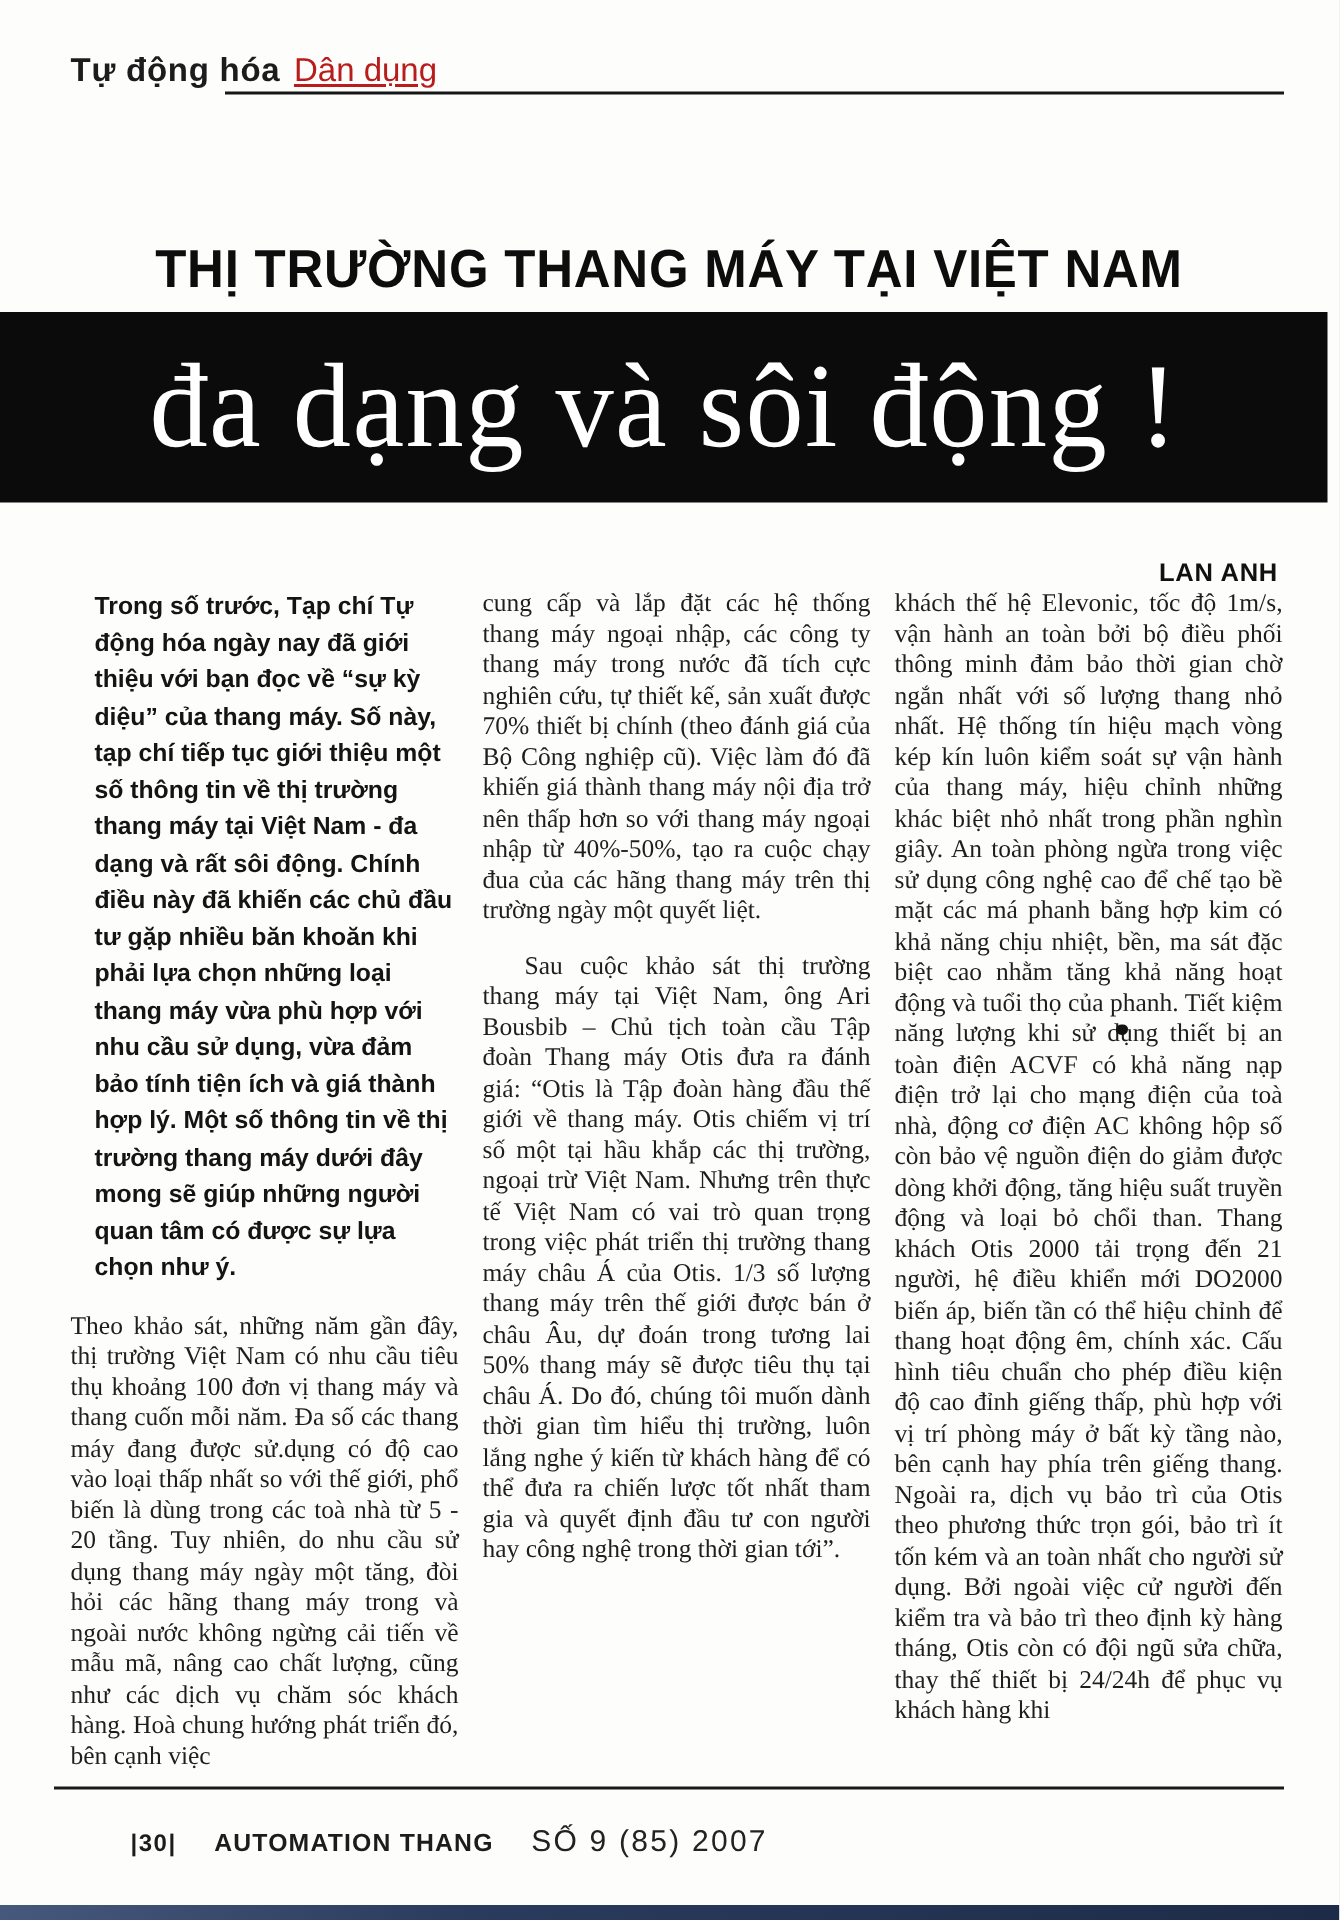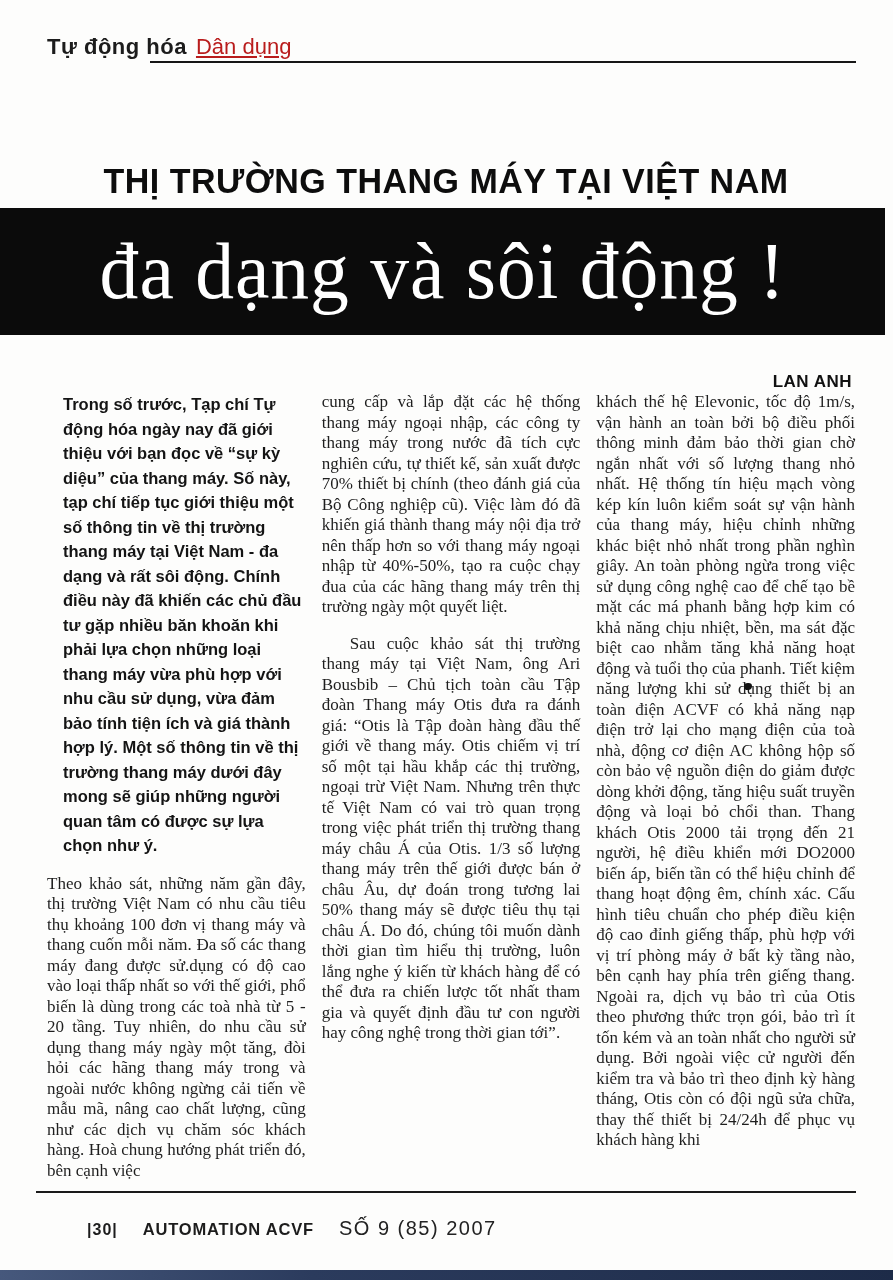--- a/index.html
+++ b/index.html
@@ -135,19 +135,19 @@
       <p class="body-p first">khách thế hệ Elevonic, tốc độ 1m/s, vận hành an toàn bởi bộ điều phối thông minh đảm bảo thời gian chờ ngắn nhất với số lượng thang nhỏ nhất. Hệ thống tín hiệu mạch vòng kép kín luôn kiểm soát sự vận hành của thang máy, hiệu chỉnh những khác biệt nhỏ nhất trong phần nghìn giây. An toàn phòng ngừa trong việc sử dụng công nghệ cao để chế tạo bề mặt các má phanh bằng hợp kim có khả năng chịu nhiệt, bền, ma sát đặc biệt cao nhằm tăng khả năng hoạt động và tuổi thọ của phanh. Tiết kiệm năng lượng khi sử dụng thiết bị an toàn điện ACVF có khả năng nạp điện trở lại cho mạng điện của toà nhà, động cơ điện AC không hộp số còn bảo vệ nguồn điện do giảm được dòng khởi động, tăng hiệu suất truyền động và loại bỏ chổi than. Thang khách Otis 2000 tải trọng đến 21 người, hệ điều khiển mới DO2000 biến áp, biến tần có thể  hiệu chỉnh để thang hoạt động êm, chính xác. Cấu hình tiêu chuẩn cho phép điều kiện độ cao đỉnh giếng thấp, phù hợp với vị trí phòng máy ở bất kỳ tầng nào, bên cạnh hay phía trên giếng thang. Ngoài ra, dịch vụ bảo trì của Otis theo phương thức trọn gói, bảo trì ít tốn kém và an toàn nhất cho người sử dụng. Bởi ngoài việc cử người đến kiểm tra và bảo trì theo định kỳ hàng tháng, Otis còn có đội ngũ sửa chữa, thay thế thiết bị 24/24h để phục vụ khách hàng khi</p>
     </section>
 
   </div>
 
   <div class="blot"></div>
 
   <div class="ftr-rule"></div>
   <div class="ftr">
     <span class="ftr-pg">|30|</span>
-    <span class="ftr-mag">AUTOMATION ACVF</span>
+    <span class="ftr-mag">AUTOMATION THANG</span>
     <span class="ftr-issue">SỐ 9 (85) 2007</span>
   </div>
 
   <div class="bottom-bar"></div>
 
 </div>
 
 </body></html>

